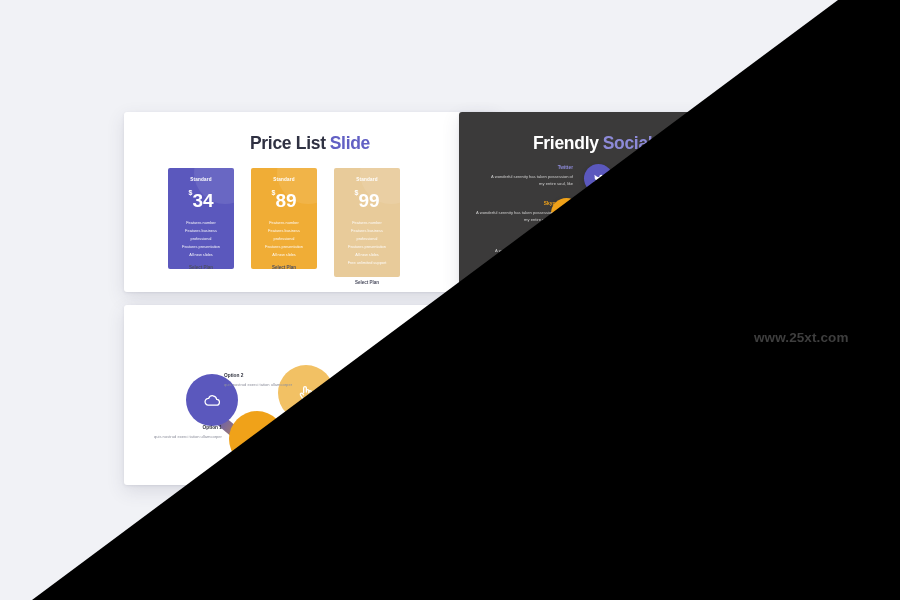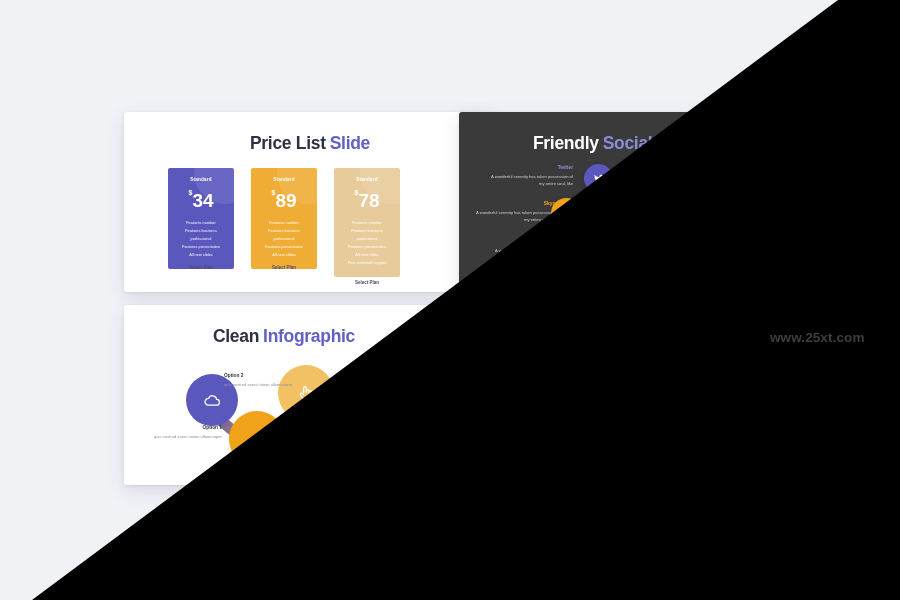--- a/index.html
+++ b/index.html
@@ -180,21 +180,21 @@
   
   #overlay {
     position: absolute;
     inset: 0;
     background: #000000;
     clip-path: polygon(838px 0, 900px 0, 900px 600px, 32px 600px);
     pointer-events: none;
   }
   #watermark {
     position: absolute;
-    left: 770px;
+    left: 754px;
     top: 330px;
     font-size: 13.5px;
     font-weight: bold;
     color: #3e3e3e;
     letter-spacing: 0.1px;
     white-space: nowrap;
   }
 </style>
 </head>
 <body>
@@ -231,21 +231,21 @@
             <div>professional</div>
             <div>Features presentation</div>
             <div>All new slides</div>
           </div>
       </div>
       <div class="selectplan" style="left:83px; top:105px;">Select Plan</div>
 
       <div class="pcard" id="pc2" style="left: 166px; top: 8px; background: rgb(232, 203, 154); padding-bottom: 0px;">
         <div class="blob"></div>
         <div class="plan">Standard</div>
-        <div class="amount"><span class="cur">$</span><span>78</span></div>
+        <div class="amount"><span class="cur">$</span><span>99</span></div>
         <div class="feats" id="pf2">
             <div>Features number</div>
             <div>Features business</div>
             <div>professional</div>
             <div>Features presentation</div>
             <div>All new slides</div>
             <div>Free unlimited support</div>
           </div>
       </div>
       <div class="selectplan" style="left:166px; top:120px;">Select Plan</div>
@@ -314,23 +314,20 @@
         </div>
         <div class="soc-txt l" style="left:196px; top:82px;">
           <div class="soc-name" style="color:#ffffff">Vidio</div>
           <div class="soc-desc">A wonderful serenity has taken possession of my entire soul, like</div>
         </div>
       </div>
     <div class="page-num">33</div>
   </div>
 
   <div class="slide light" id="slide-info" style="left:124px; top:305px; width:320px; height:180px;">
-    <div class="slide-title">
-      <span class="t1">Clean</span><span class="t2">Infographic</span>
-    </div>
     <div class="info-wrap" id="infowrap">
         <div class="ilink" style="left:92px; top:62px; width:54px; background:linear-gradient(90deg,#5b58bd,#f0a219); transform:rotate(40deg); transform-origin:left center;"></div>
         <div class="ilink" style="left:148px; top:76px; width:48px; background:linear-gradient(90deg,#f0a219,#f2c164); transform:rotate(-36deg); transform-origin:left center;"></div>
         <div class="ilink" style="left:192px; top:54px; width:48px; background:linear-gradient(90deg,#f2c164,#f2663c); transform:rotate(42deg); transform-origin:left center;"></div>
         <div class="ibub" style="left:62px; top:25px; width:52px; height:52px; background:#5b58bd;">
           <svg width="19" height="19" viewBox="0 0 24 24">
             <path d="M6.6 17.9h10.2a3.7 3.7 0 0 0 .5-7.4 5.3 5.3 0 0 0-10.2-1.1A3.8 3.8 0 0 0 6.6 17.9z" stroke="#ffffff" fill="none" stroke-width="1.6" stroke-linecap="round" stroke-linejoin="round"></path>
           </svg>
         </div>
         <div class="itxt r" style="left:24px; top:76px;">

